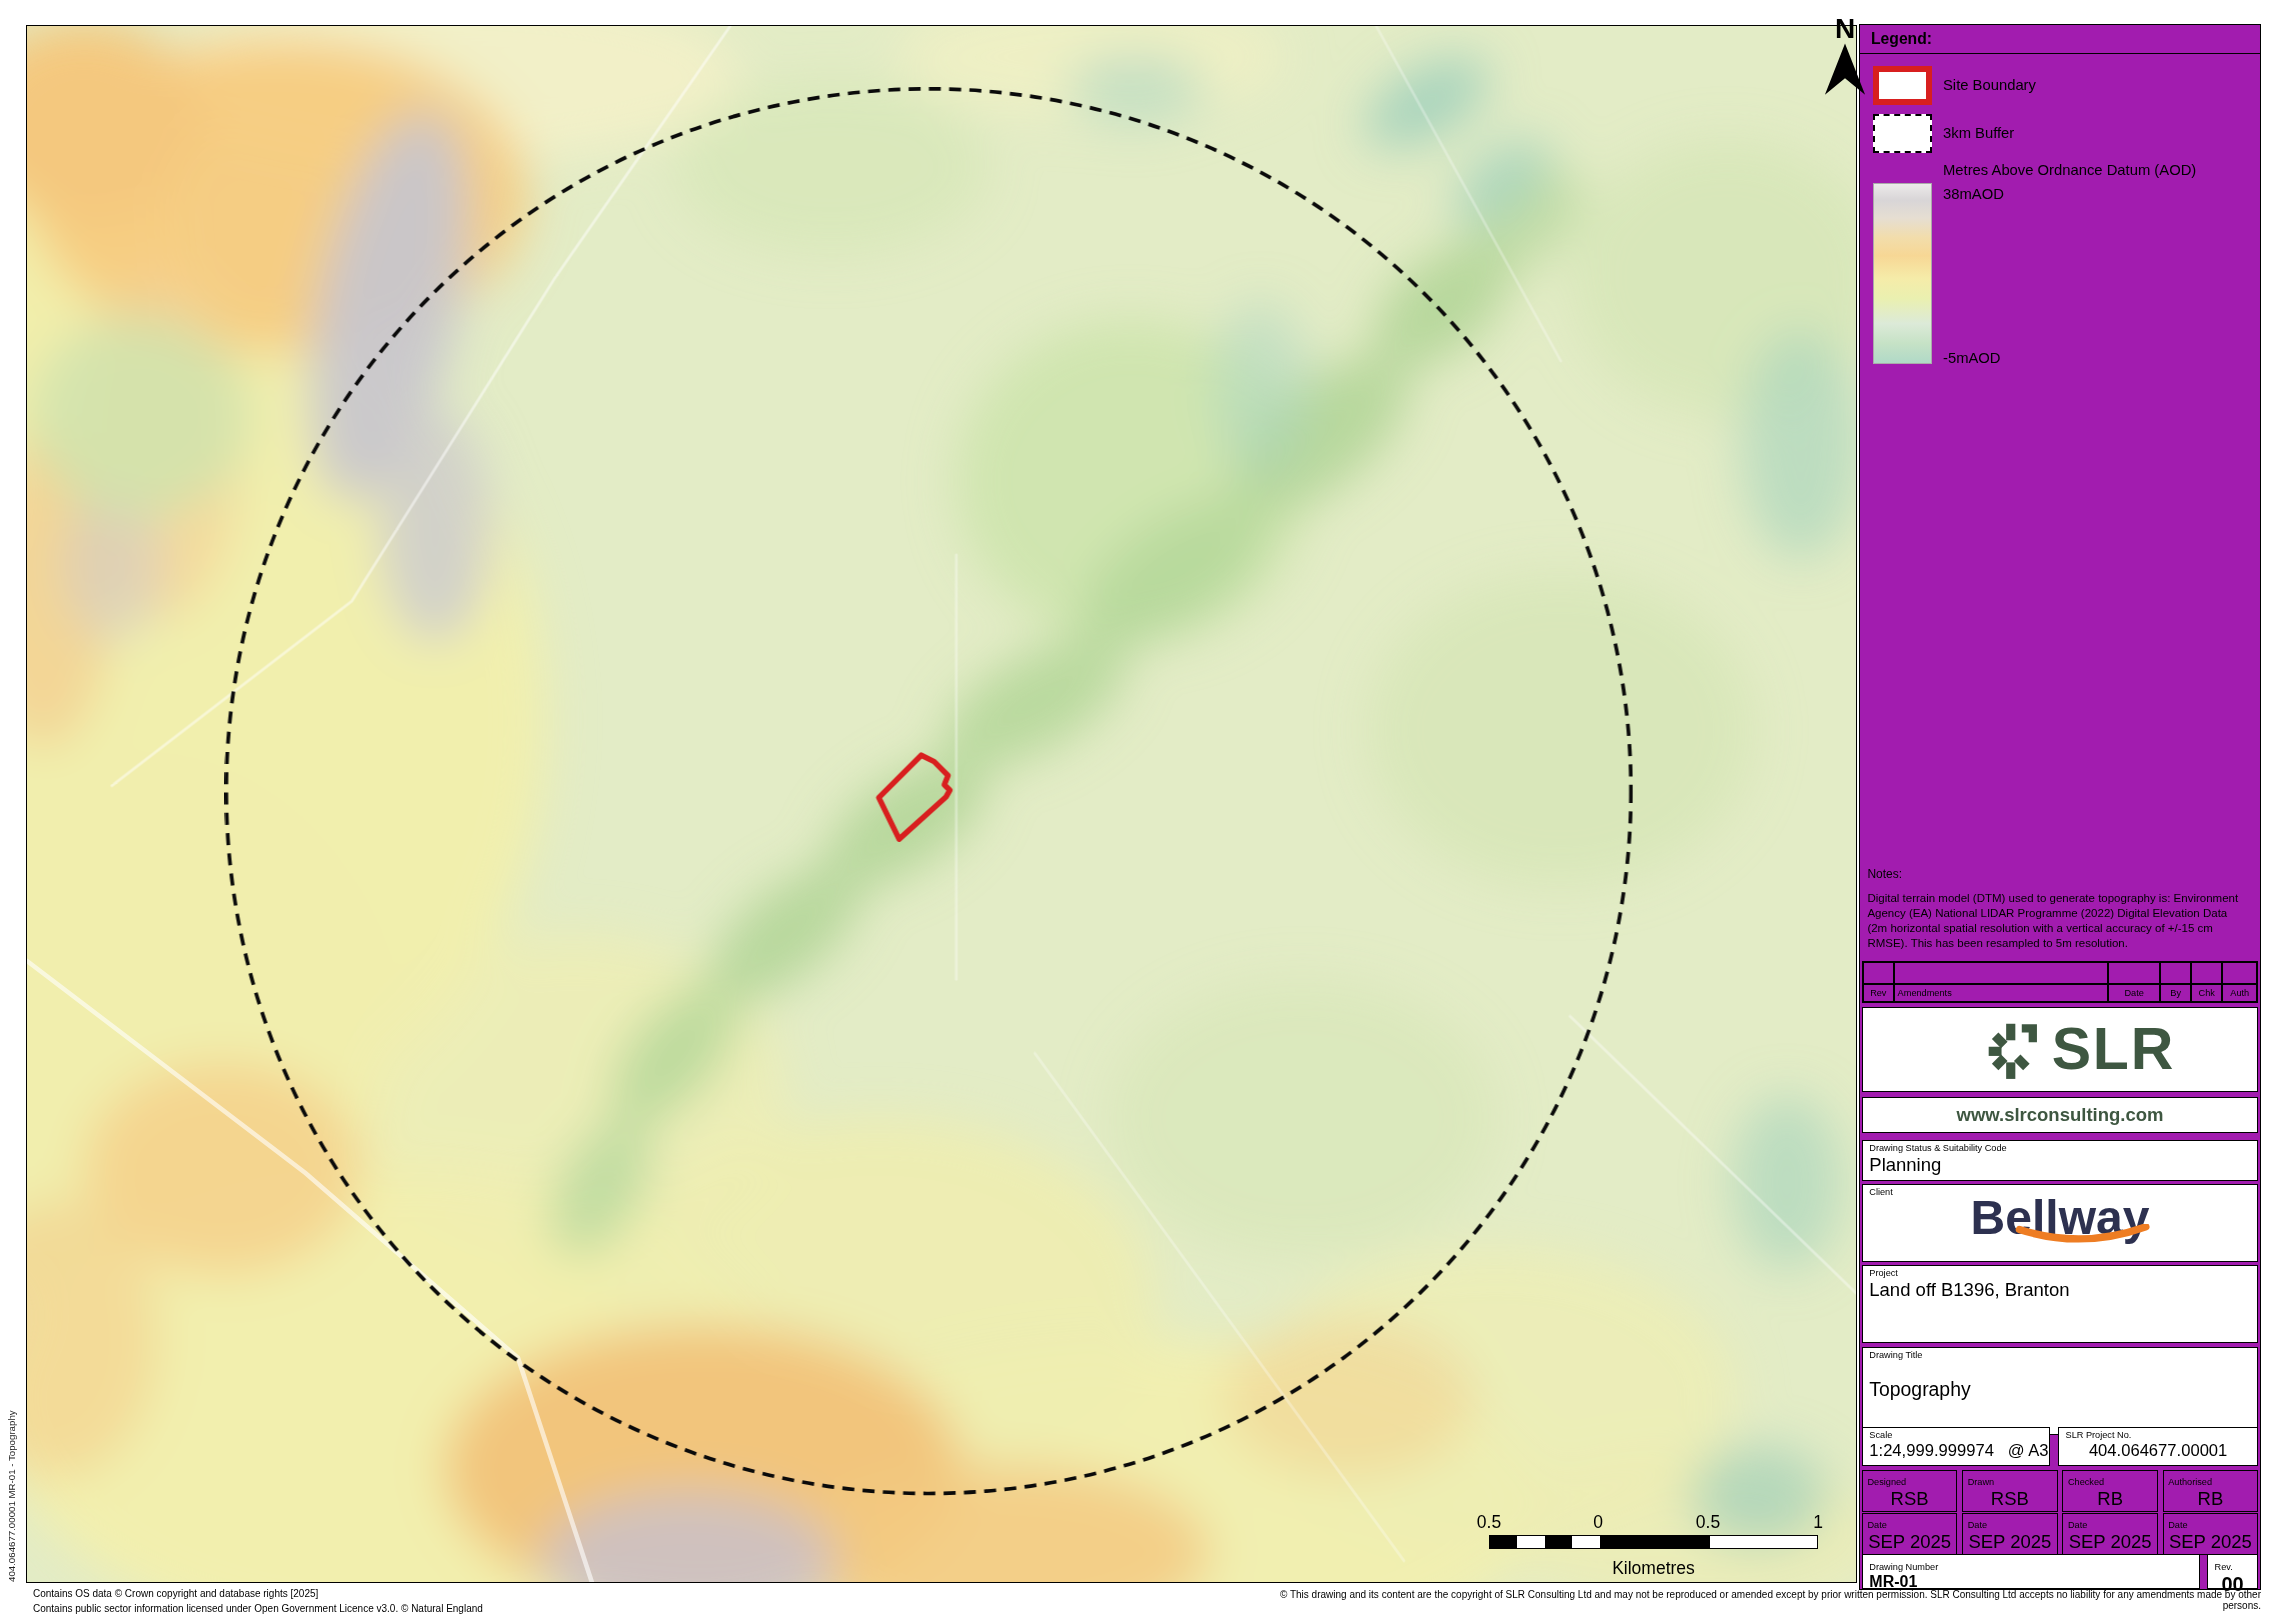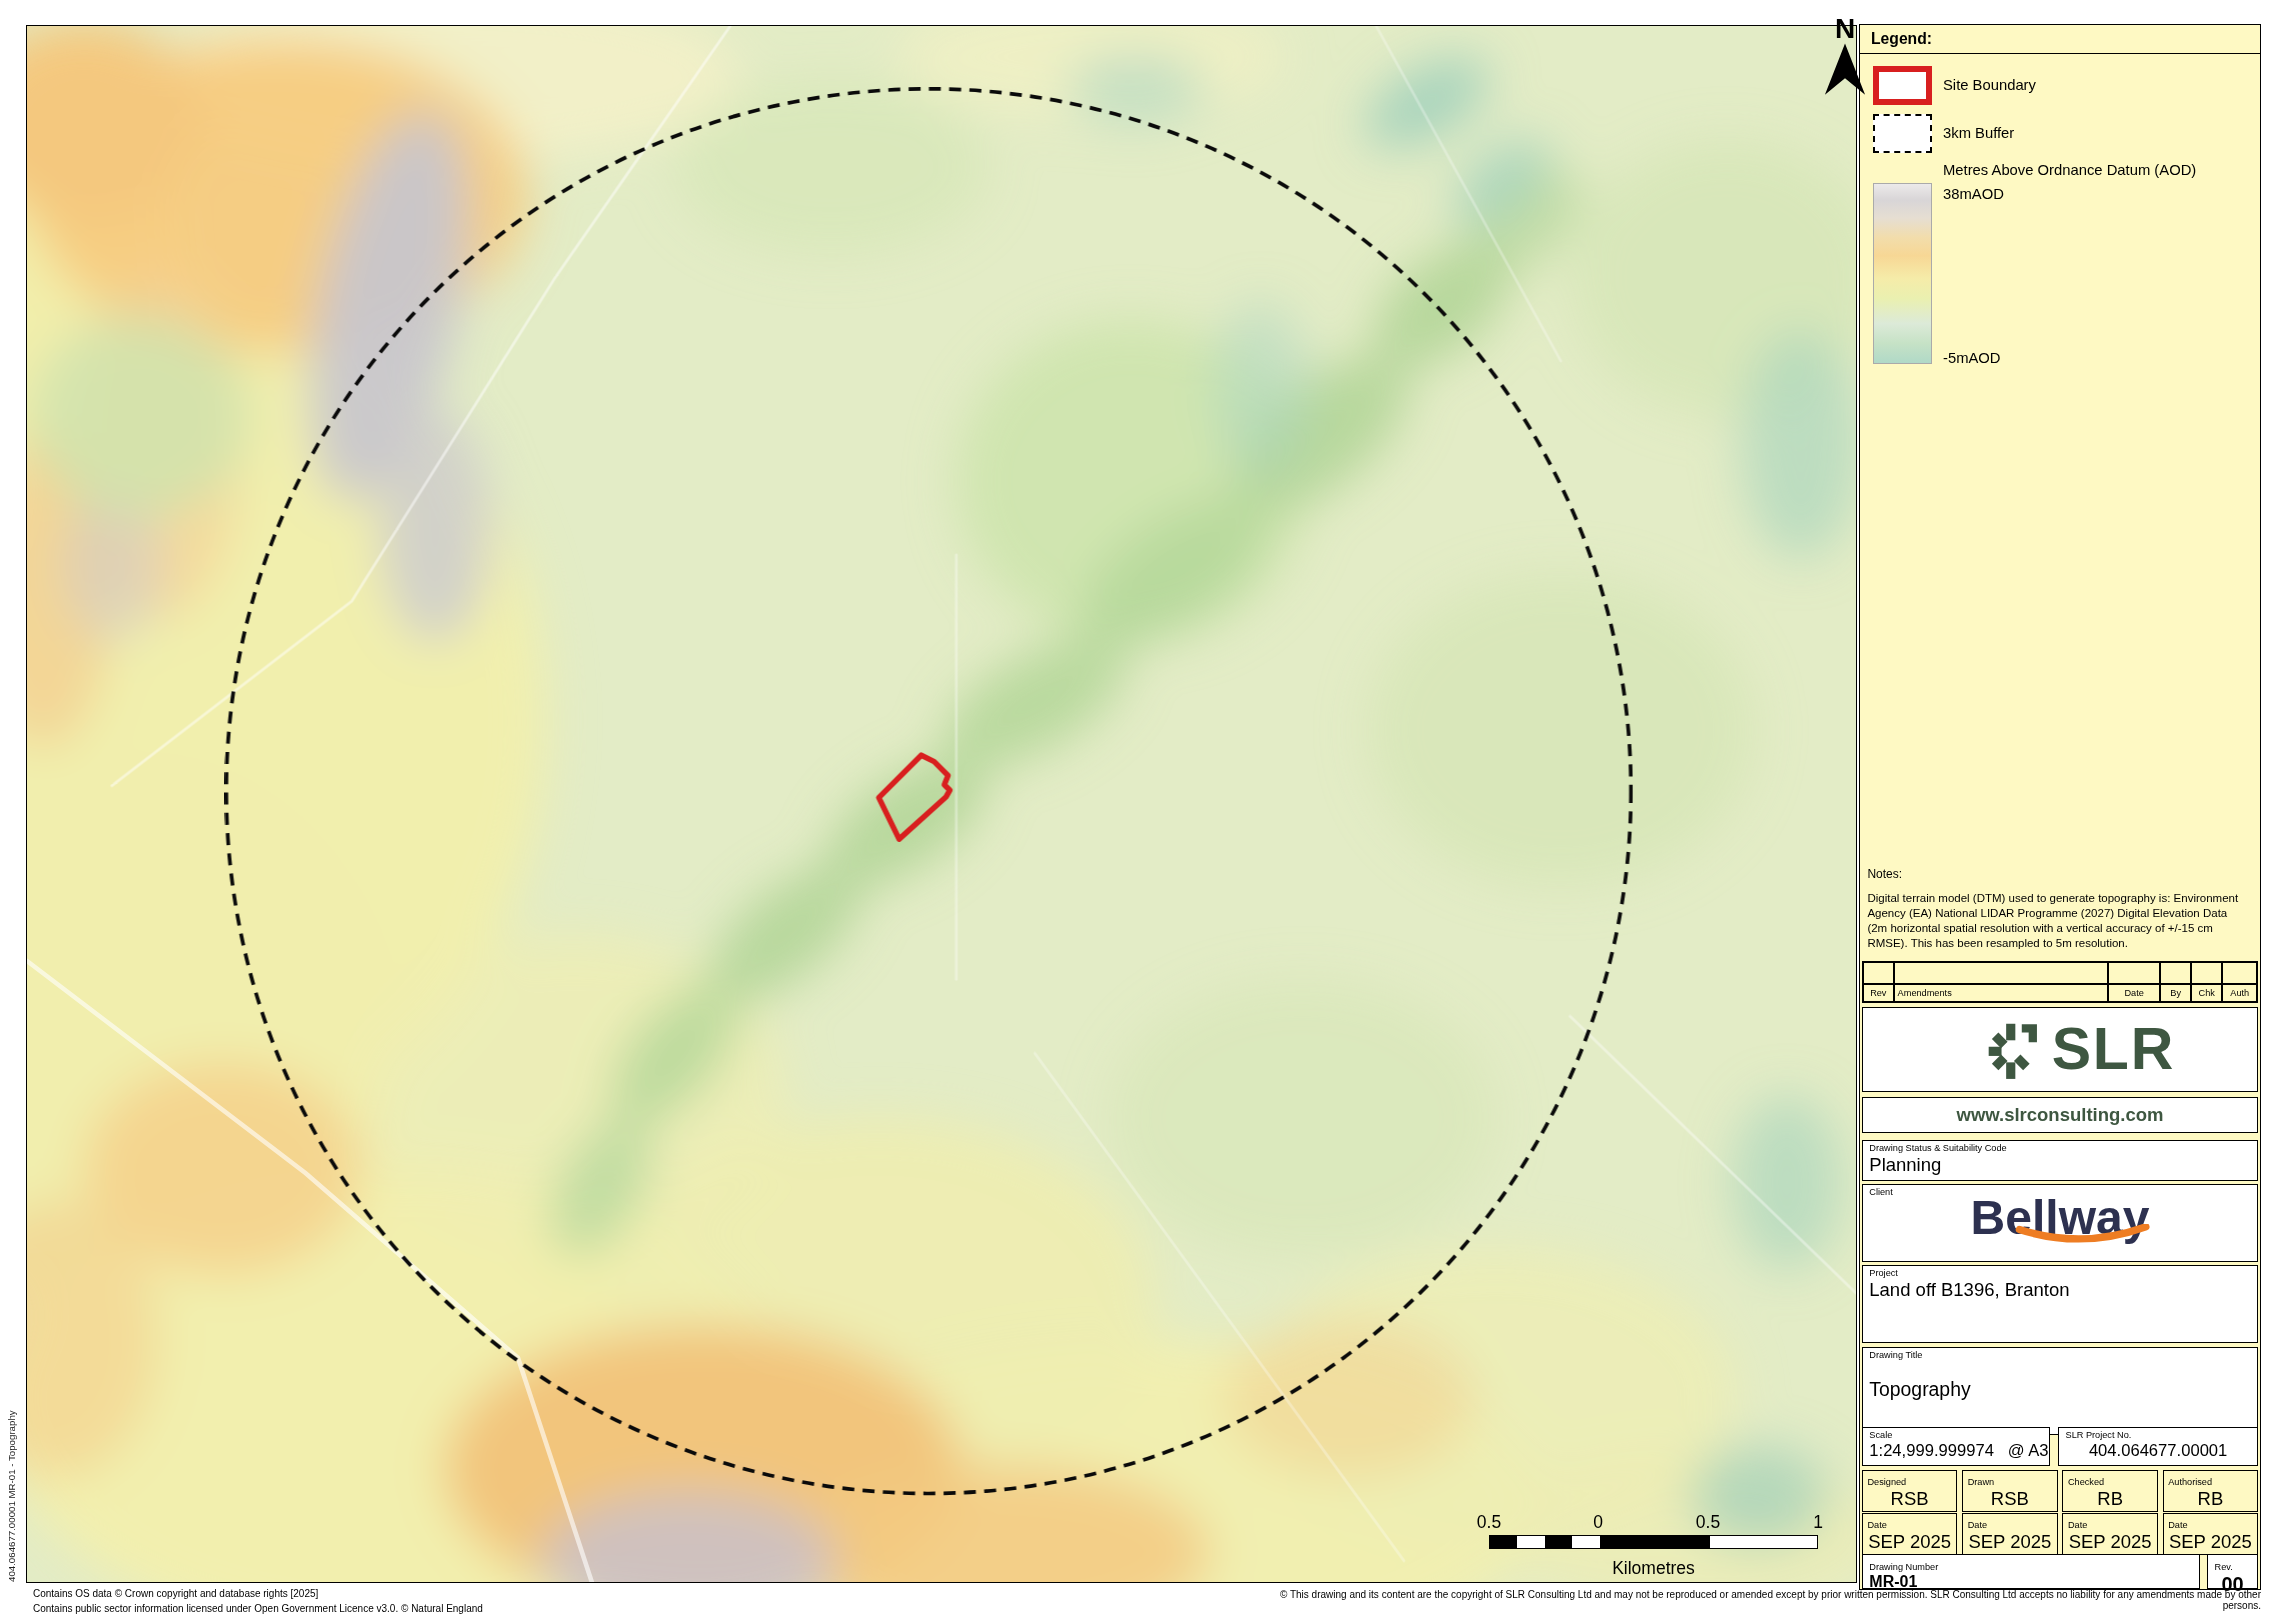--- a/index.html
+++ b/index.html
@@ -14,21 +14,21 @@
   .north .n{font-size:28px;font-weight:600;line-height:28px;}
   
   .scalebar{position:absolute;left:1489px;top:1512px;width:329px;z-index:5;}
   .scalebar .lbl{position:absolute;top:0;transform:translateX(-50%);font-size:17.5px;}
   .scalebar .bar{position:absolute;top:23px;left:0;width:329px;height:14px;border:1.8px solid #000;
                  box-sizing:border-box;display:flex;background:#fff;}
   .scalebar .seg{height:100%;}
   .scalebar .unit{position:absolute;top:46px;left:0;width:100%;text-align:center;font-size:17.5px;}
   
   .panel{position:absolute;left:1859px;top:24px;width:402px;height:1566px;border:1.8px solid #000;
-         box-sizing:border-box;background:#fef9c3;}
+         box-sizing:border-box;background:#a21caf;}
   .panel .abs{position:absolute;}
   .legend-header{left:0;top:0;right:0;height:28px;border-bottom:1.8px solid #000;
                  font-size:15.7px;font-weight:bold;line-height:28px;padding-left:11px;}
   .swatch{left:13px;width:59px;height:39px;box-sizing:border-box;background:#fff;}
   .swatch.site{top:41px;border:6.5px solid #d81f1f;}
   .swatch.buffer{top:89px;border:2.8px dashed #000;}
   .leg-label{left:83px;font-size:14.8px;line-height:39px;height:39px;}
   .leg-text{left:83px;font-size:14.8px;}
   .gradientbar{left:13px;top:158px;width:59px;height:181px;border:0.9px solid #aaa;box-sizing:border-box;
     background:linear-gradient(to bottom,#eceaea 0%,#d8d5d7 9%,#e6ded2 19%,#f2ddab 30%,
@@ -187,21 +187,21 @@
 
     <div class="abs swatch buffer"></div>
     <div class="abs leg-label" style="top:89px">3km Buffer</div>
 
     <div class="abs leg-text" style="top:137px">Metres Above Ordnance Datum (AOD)</div>
     <div class="abs leg-text" style="top:161px">38mAOD</div>
     <div class="abs gradientbar"></div>
     <div class="abs leg-text" style="top:325px">-5mAOD</div>
 
     <div class="abs notes-title">Notes:</div>
-    <div class="abs notes-body">Digital terrain model (DTM) used to generate topography is: Environment Agency (EA) National LIDAR Programme (2027) Digital Elevation Data (2m horizontal spatial resolution with a vertical accuracy of +/-15 cm RMSE). This has been resampled to 5m resolution.</div>
+    <div class="abs notes-body">Digital terrain model (DTM) used to generate topography is: Environment Agency (EA) National LIDAR Programme (2022) Digital Elevation Data (2m horizontal spatial resolution with a vertical accuracy of +/-15 cm RMSE). This has been resampled to 5m resolution.</div>
 
     <div class="abs revtable">
       <div></div>
         <div></div>
         <div></div>
         <div></div>
         <div></div>
         <div></div>
       <div class="c">Rev</div>
       <div>Amendments</div>

